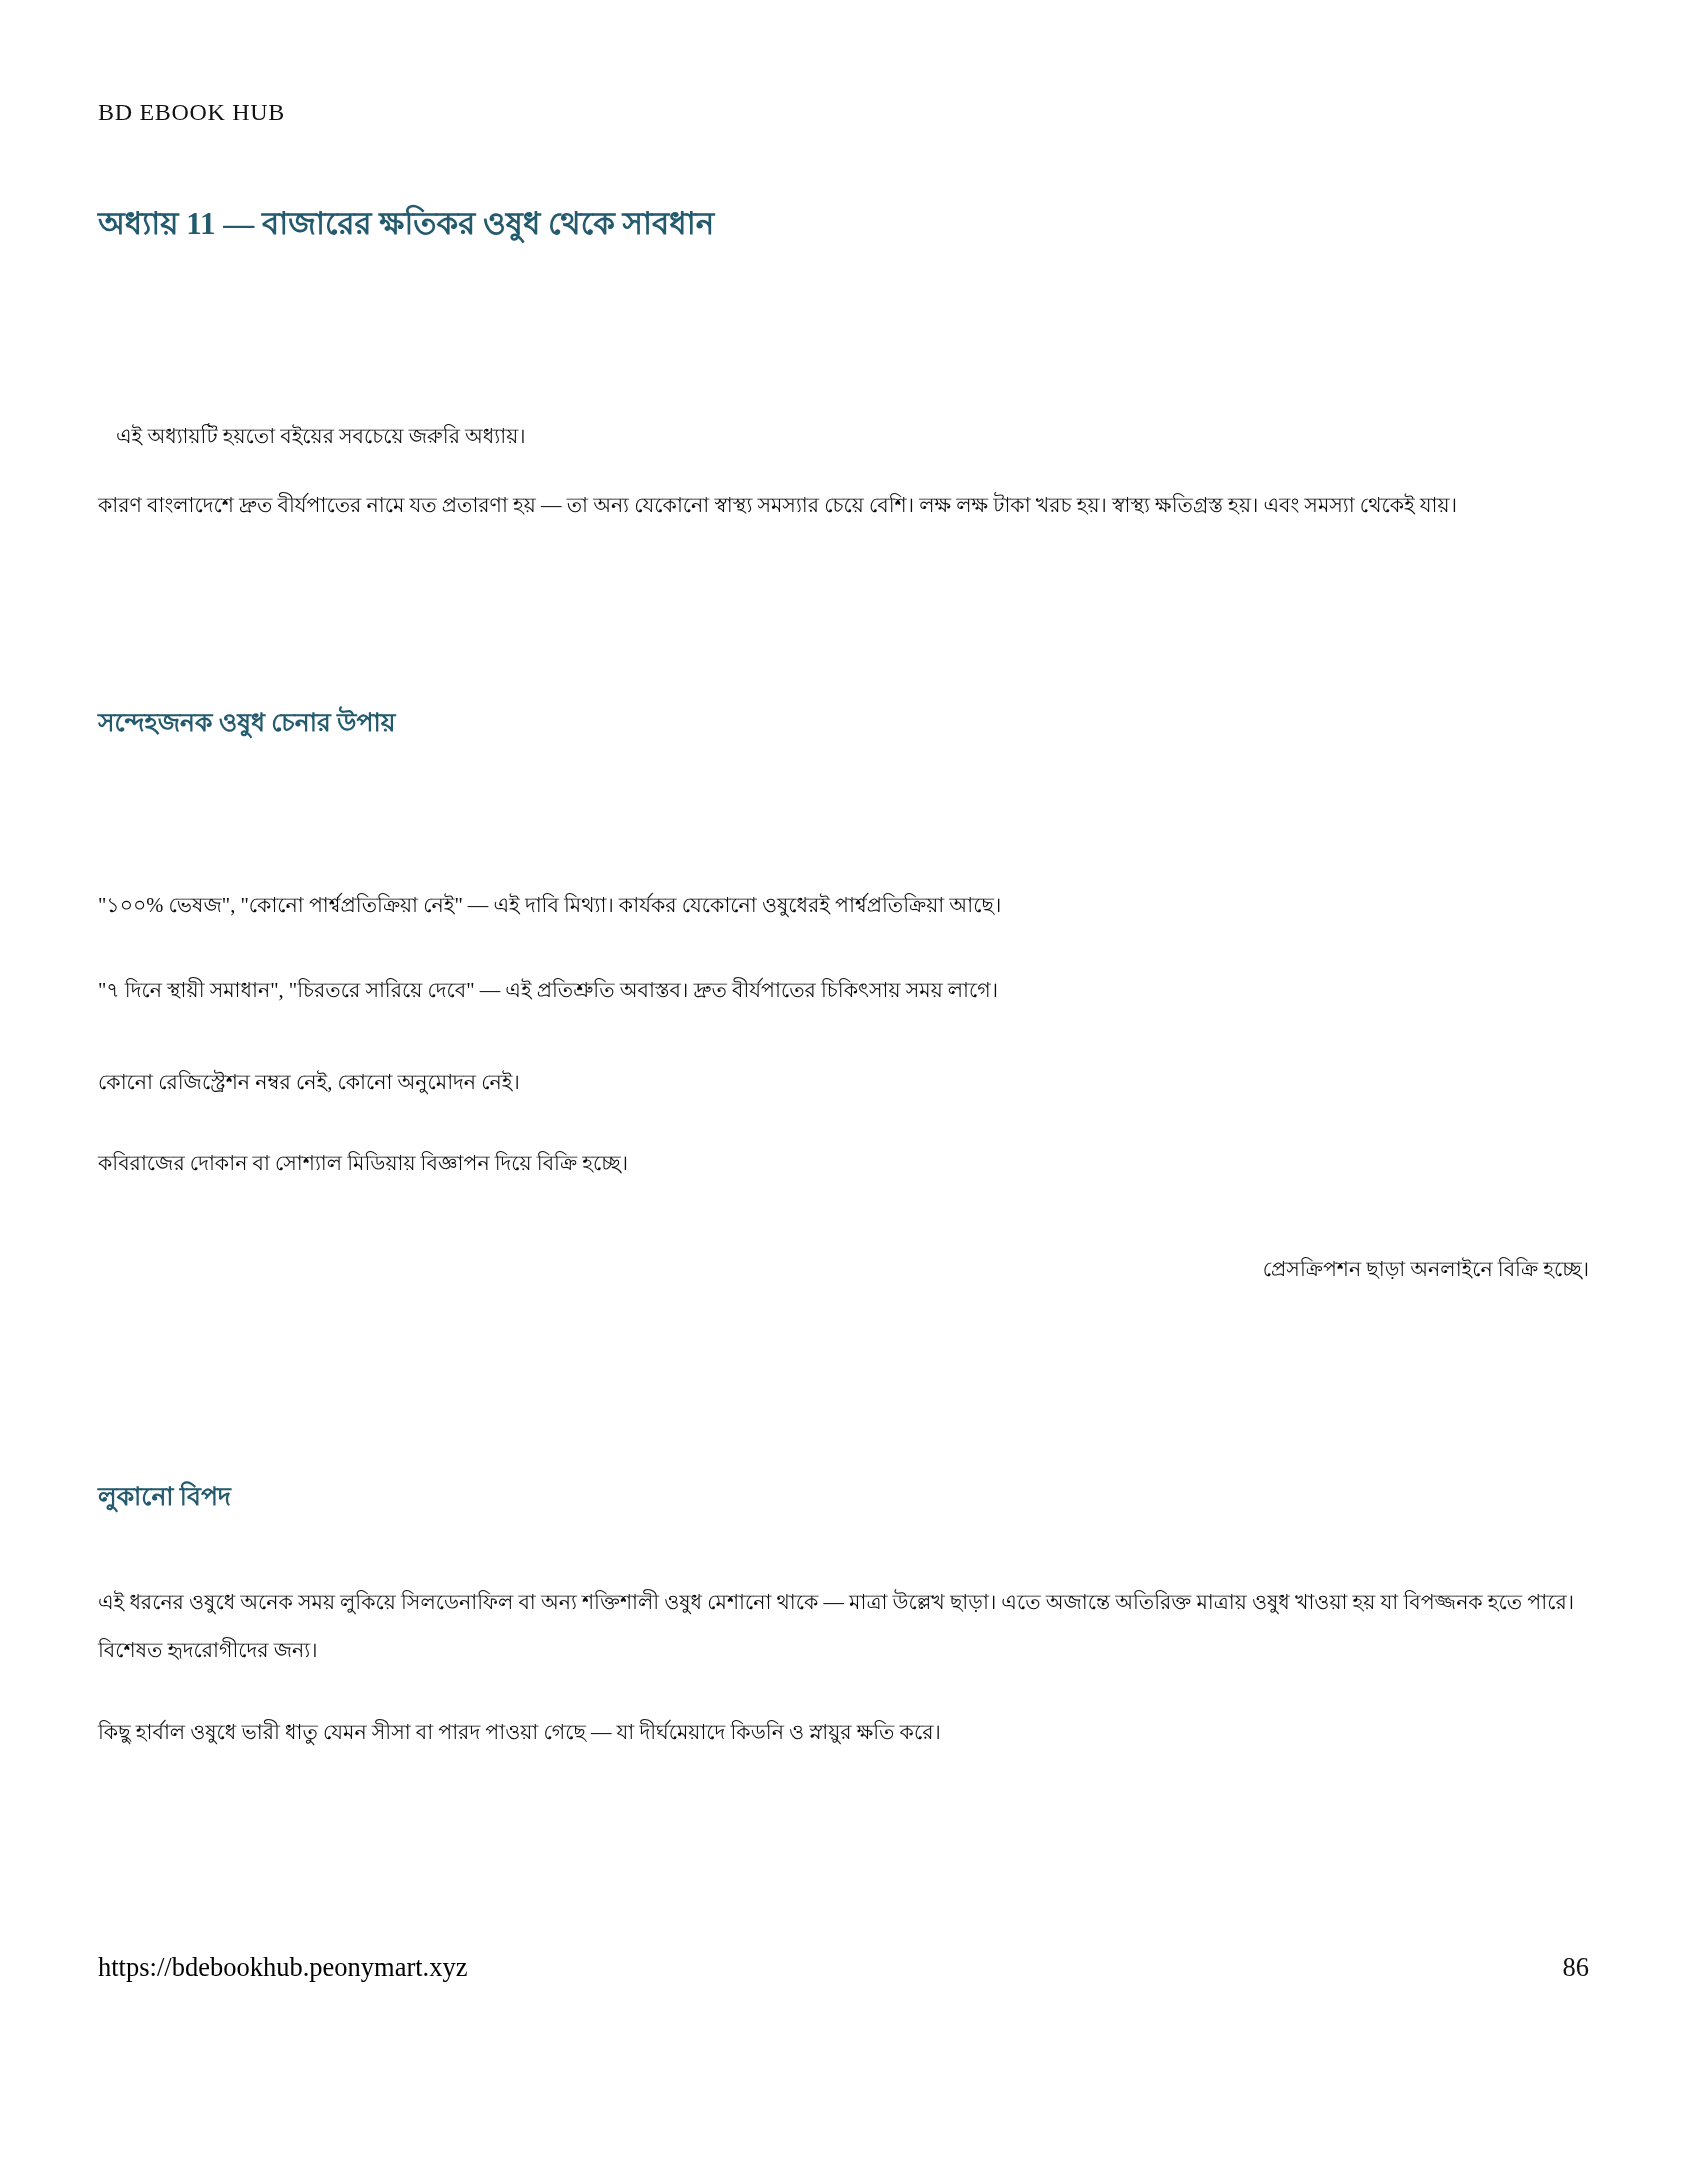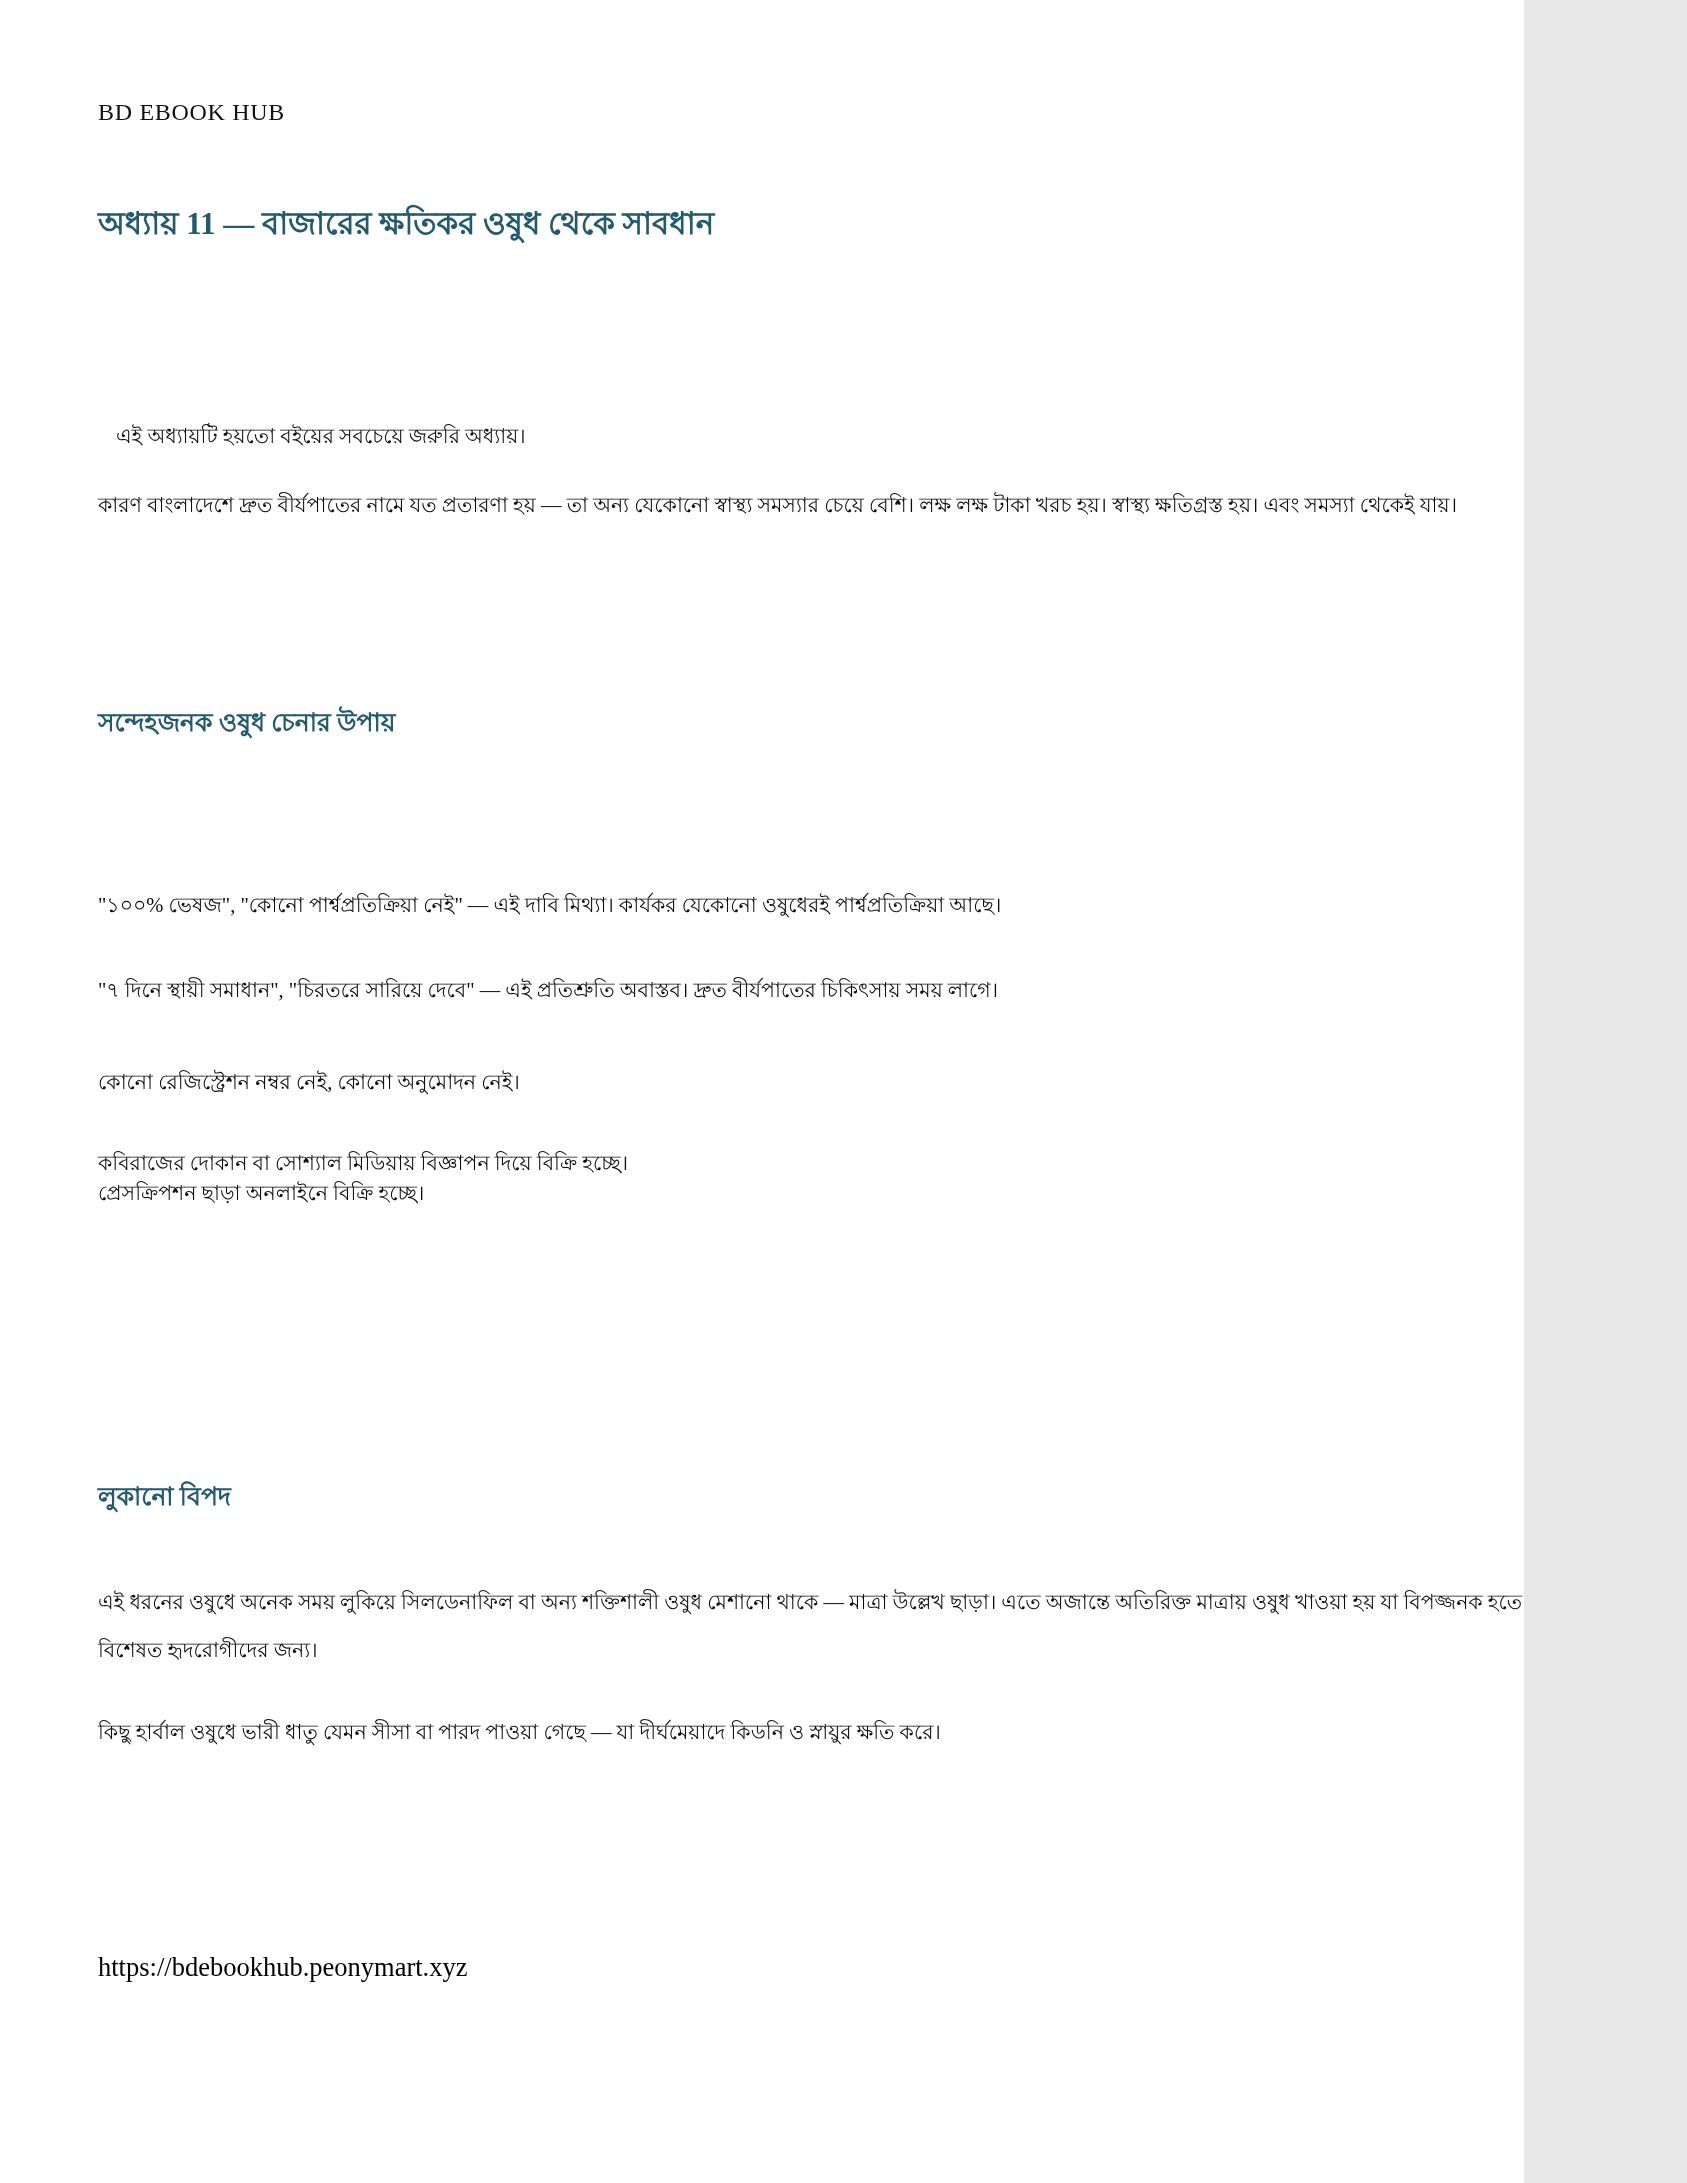--- a/index.html
+++ b/index.html
@@ -2,21 +2,21 @@
 <html style="font-size:10.6px"><head>
 <meta charset="utf-8">
 <style>
   html, body {
     margin: 0;
     padding: 0;
     background: #e8e8e8;
   }
   .page {
     position: relative;
-    width: 1524px;
+    width: 1687px;
     height: 2183px;
     background: #ffffff;
     font-family: "Liberation Serif", serif;
     color: #111111;
     overflow: hidden;
   }
   .publisher-header {
     position: absolute;
     left: 98px;
     top: 99px;
@@ -86,21 +86,21 @@
 
 
   <p class="body-para" style="top:881px; margin:0;">"১০০% ভেষজ", "কোনো পার্শ্বপ্রতিক্রিয়া নেই" — এই দাবি মিথ্যা। কার্যকর যেকোনো ওষুধেরই পার্শ্বপ্রতিক্রিয়া আছে।</p>
 
   <p class="body-para" style="top:966px; margin:0;">"৭ দিনে স্থায়ী সমাধান", "চিরতরে সারিয়ে দেবে" — এই প্রতিশ্রুতি অবাস্তব। দ্রুত বীর্যপাতের চিকিৎসায় সময় লাগে।</p>
 
   <p class="body-para" style="top:1058px; margin:0;">কোনো রেজিস্ট্রেশন নম্বর নেই, কোনো অনুমোদন নেই।</p>
 
   <p class="body-para" style="top:1139px; margin:0;">কবিরাজের দোকান বা সোশ্যাল মিডিয়ায় বিজ্ঞাপন দিয়ে বিক্রি হচ্ছে।</p>
 
-  <p class="body-para" style="top:1169px; margin:0;">প্রেসক্রিপশন ছাড়া অনলাইনে বিক্রি হচ্ছে।</p>
+  <p class="body-para" style="top:1245px; margin:0;text-align:right;">প্রেসক্রিপশন ছাড়া অনলাইনে বিক্রি হচ্ছে।</p>
 
   <h2 class="section-heading" style="top:1477px; margin:0;">লুকানো বিপদ</h2>
 
   <p class="body-para" style="top:1578px; margin:0;">এই ধরনের ওষুধে অনেক সময় লুকিয়ে সিলডেনাফিল বা অন্য শক্তিশালী ওষুধ মেশানো থাকে — মাত্রা উল্লেখ ছাড়া। এতে অজান্তে অতিরিক্ত মাত্রায় ওষুধ খাওয়া হয় যা বিপজ্জনক হতে পারে। বিশেষত হৃদরোগীদের জন্য।</p>
 
   <p class="body-para" style="top:1708px; margin:0;">কিছু হার্বাল ওষুধে ভারী ধাতু যেমন সীসা বা পারদ পাওয়া গেছে — যা দীর্ঘমেয়াদে কিডনি ও স্নায়ুর ক্ষতি করে।</p>
 
   <div class="footer">
     <a class="footer-url" href="#">https://bdebookhub.peonymart.xyz</a>
     <span class="footer-page">86</span>

